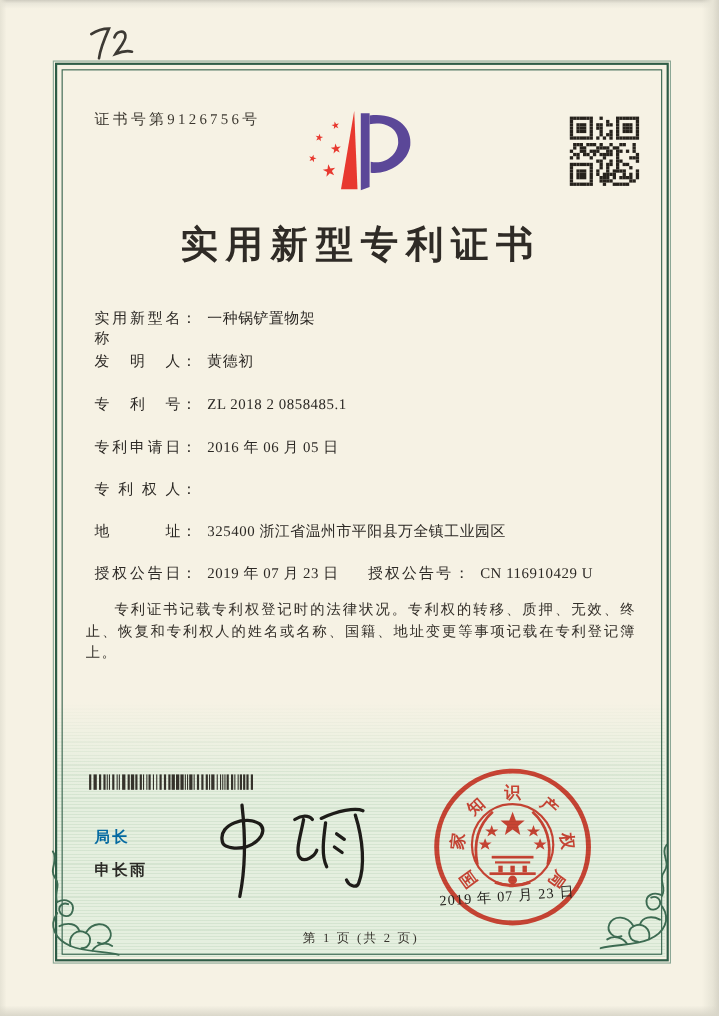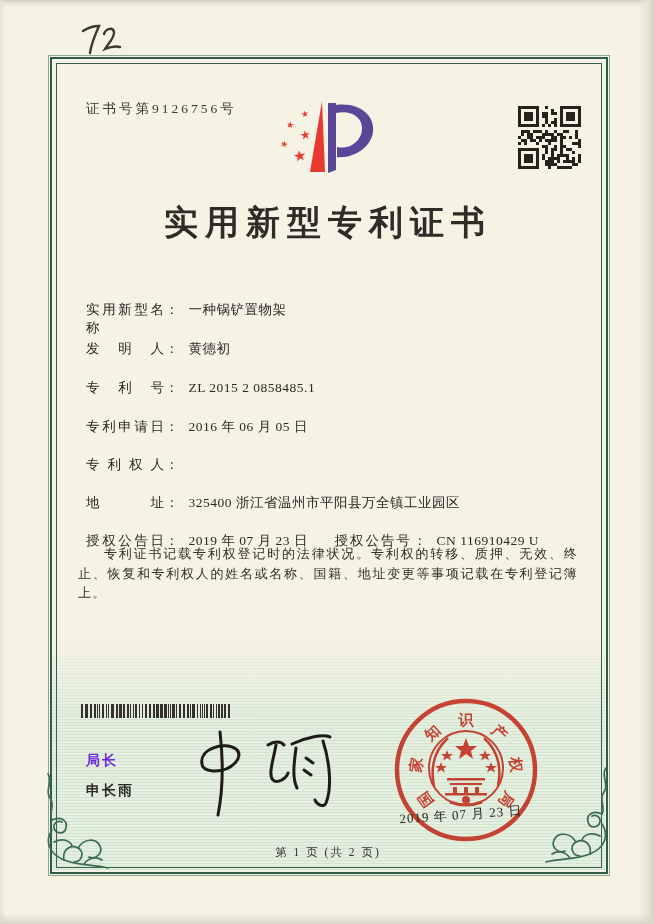--- a/index.html
+++ b/index.html
@@ -35,35 +35,35 @@
   #certno{left:86px;top:100px;font-size:13.5px;letter-spacing:3px;color:#3b372f;}
   #logo{left:278px;top:96px;width:104px;height:84px;}
   .lstar{position:absolute;color:#e8392f;line-height:1;z-index:7;}
   #qr{left:518px;top:106px;width:63px;height:63px;}
   #qr div{position:absolute;background:#26221c;width:3px;height:3px;}
 
   #title{left:48px;top:200px;width:560px;text-align:center;font-size:34px;font-weight:700;
          letter-spacing:7px;color:#2f2b26;}
 
   .frow{left:86px;width:480px;height:18px;font-size:13.5px;color:#2c2925;display:flex;align-items:baseline;}
-  .flabel{display:inline-block;width:78px;text-align:justify;text-align-last:justify;margin-top:20px;}
+  .flabel{display:inline-block;width:78px;text-align:justify;text-align-last:justify;}
   .fcolon{display:inline-block;margin:0 2px 0 1px;}
   .fvalue{margin-left:8px;letter-spacing:.5px;white-space:nowrap;}
   .fvalue.fixed{width:146px;}
   .flabel2{letter-spacing:2px;text-align:center;}
 
   #paras{left:78px;top:544px;width:500px;font-size:13px;line-height:19.5px;color:#332f29;
          text-align:justify;letter-spacing:1.2px;}
   #paras p{margin:0;text-indent:2em;}
 
   #barcode{left:81px;top:704px;height:14px;display:flex;align-items:stretch;}
   #barcode div{background:#35322b;}
 
   #issuer-title{left:86px;top:752px;font-size:14px;font-weight:700;
-     font-family:Liberation Sans, sans-serif;color:#6d28d9;letter-spacing:2px;}
+     font-family:Liberation Sans, sans-serif;color:#0369a1;letter-spacing:2px;}
   #issuer-name{left:86px;top:782px;font-size:14px;font-weight:700;
      font-family:"DejaVu Sans","Liberation Sans",sans-serif;color:#2b2a26;letter-spacing:2px;}
   #signature{left:178px;top:718px;width:155px;height:108px;z-index:8;}
 
   #seal{left:390px;top:694px;width:152px;height:152px;z-index:9;mix-blend-mode:multiply;opacity:.93;}
   #seal-date{left:398px;top:806px;width:126px;text-align:center;font-size:13px;color:#25231f;
      letter-spacing:1px;transform:rotate(-4deg);z-index:10;white-space:nowrap;}
 
   .ornament{z-index:6;}
   #footer-page{left:48px;top:845px;width:560px;text-align:center;font-size:11.5px;color:#36332c;z-index:7;letter-spacing:2px;}
@@ -336,21 +336,21 @@
     <span class="fvalue">一种锅铲置物架</span>
   </div>
   <div class="abs frow" style="top:320px">
     <span class="flabel">发明人</span>
       <span class="fcolon">：</span>
     <span class="fvalue">黄德初</span>
   </div>
   <div class="abs frow" style="top:359px">
     <span class="flabel">专利号</span>
       <span class="fcolon">：</span>
-    <span class="fvalue">ZL 2015 2 0858485.1</span>
+    <span class="fvalue">ZL 2018 2 0858485.1</span>
   </div>
   <div class="abs frow" style="top:398px">
     <span class="flabel">专利申请日</span>
       <span class="fcolon">：</span>
     <span class="fvalue">2016 年 06 月 05 日</span>
   </div>
   <div class="abs frow" style="top:436px">
     <span class="flabel">专利权人</span>
       <span class="fcolon">：</span>
   </div>

